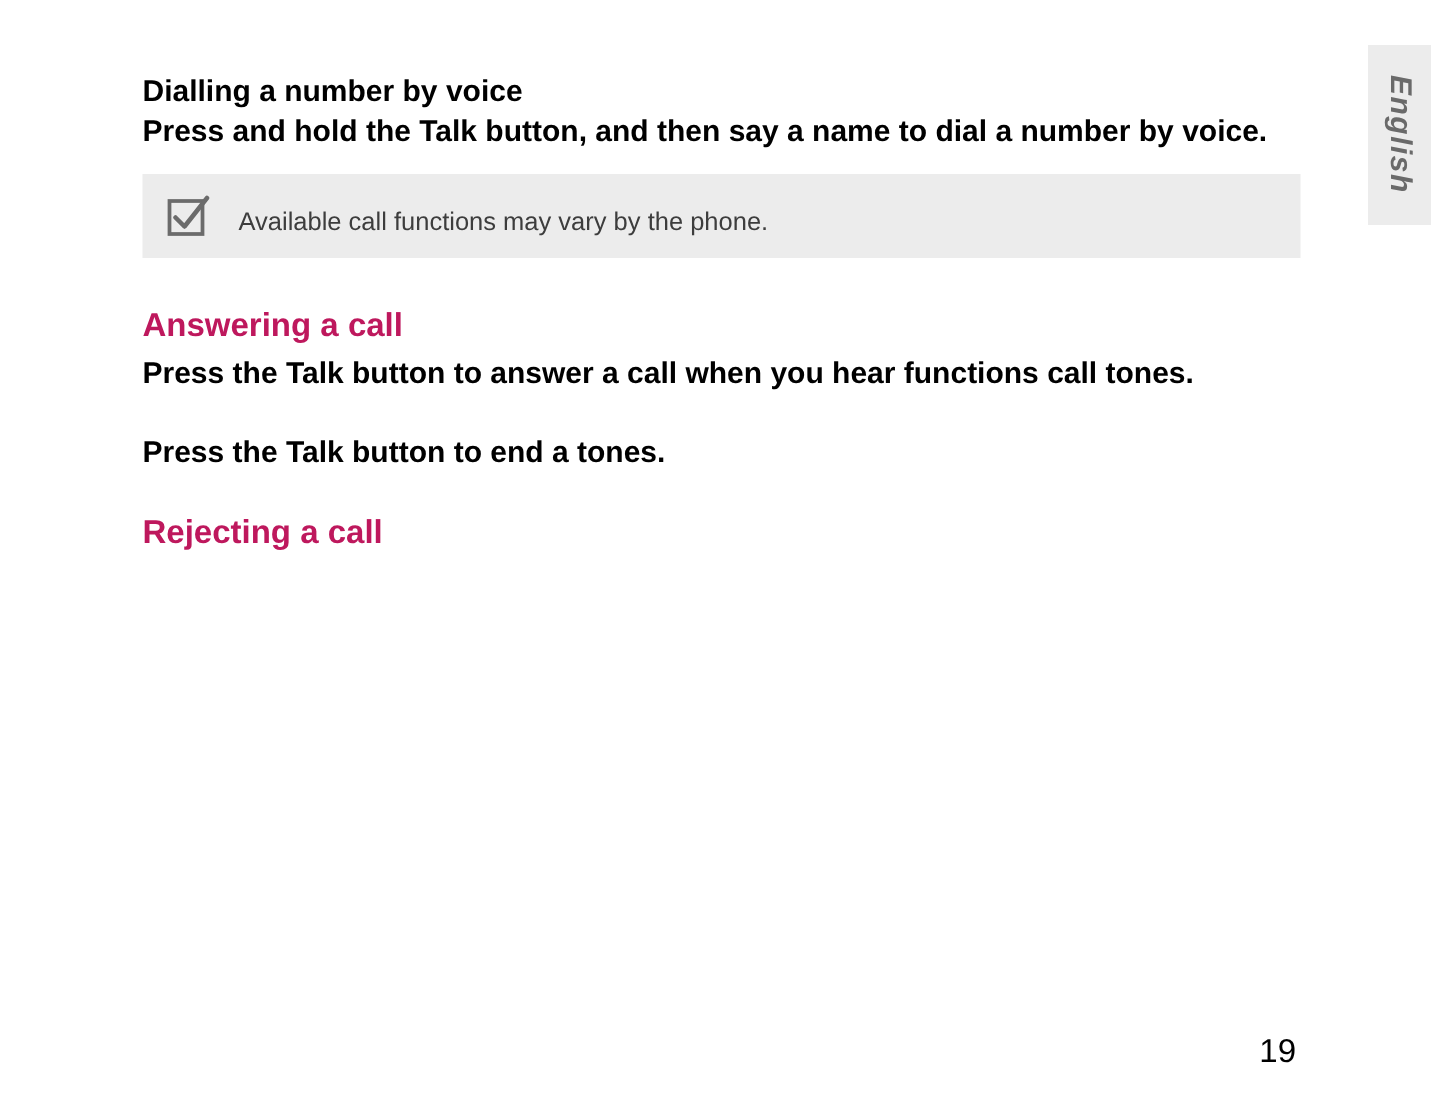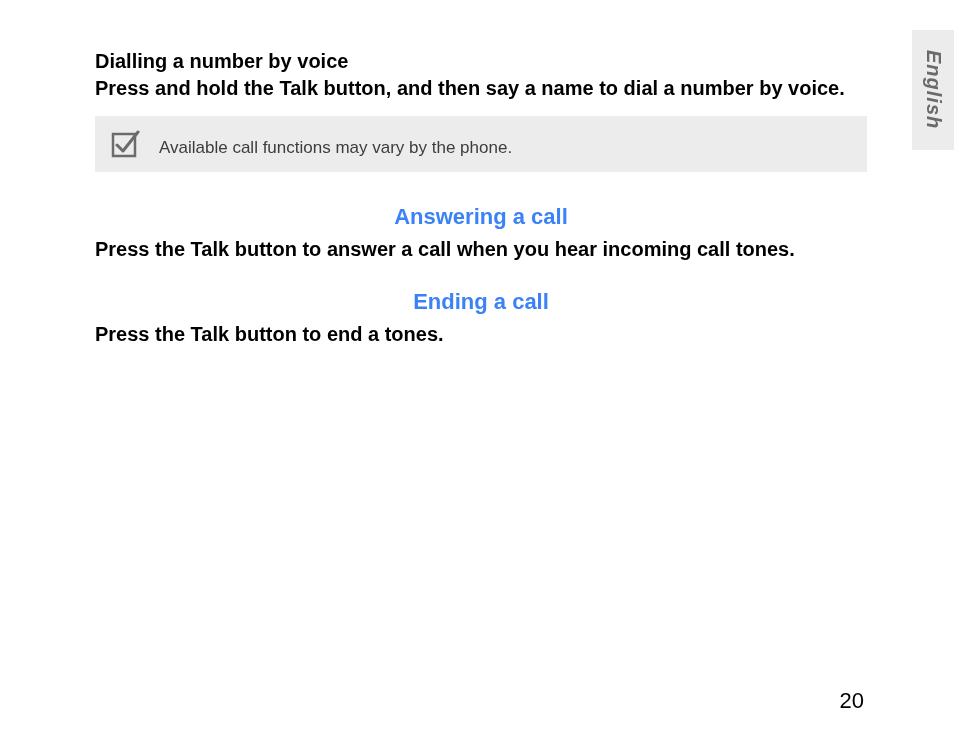--- a/index.html
+++ b/index.html
@@ -59,23 +59,22 @@
     height: 28px;
     flex: 0 0 30px;
   }
   .note-text {
     font-size: 17px;
     color: #3d3d3d;
   }
   .heading-gray {
     font-size: 22px;
     font-weight: bold;
-    color: #3b82f6;
+    color: #be185d;
     margin-bottom: 6px;
-    text-align: center;
   }
   .section-block { margin-bottom: 26px; }
   .page-number {
     position: absolute;
     bottom: 28px;
     right: 90px;
     font-size: 22px;
     color: #000;
   }
 </style>
@@ -100,27 +99,27 @@
             <rect x="2" y="4" width="22" height="22" fill="none" stroke="#6b6b6b" stroke-width="2.5"></rect>
             <path d="M6 15 L12 21 L27 2" fill="none" stroke="#6b6b6b" stroke-width="3" stroke-linecap="round" stroke-linejoin="round"></path>
           </svg>
         </div>
         <div class="note-text">Available call functions may vary by the phone.</div>
       </div>
     </div>
 
     <div class="section-block">
       <div class="heading-gray">Answering a call</div>
-      <div class="body-text">Press the Talk button to answer a call when you hear incoming call tones.</div>
+      <div class="body-text">Press the Talk button to answer a call when you hear functions call tones.</div>
     </div>
 
     <div class="section-block">
-      <div class="heading-gray">Ending a call</div>
       <div class="body-text">Press the Talk button to end a tones.</div>
     </div>
 
     <div class="section-block">
+      <div class="heading-gray">Rejecting a call</div>
     </div>
 
   </div>
 
-  <div class="page-number">20</div>
+  <div class="page-number">19</div>
 </div>
 
 </body></html>

